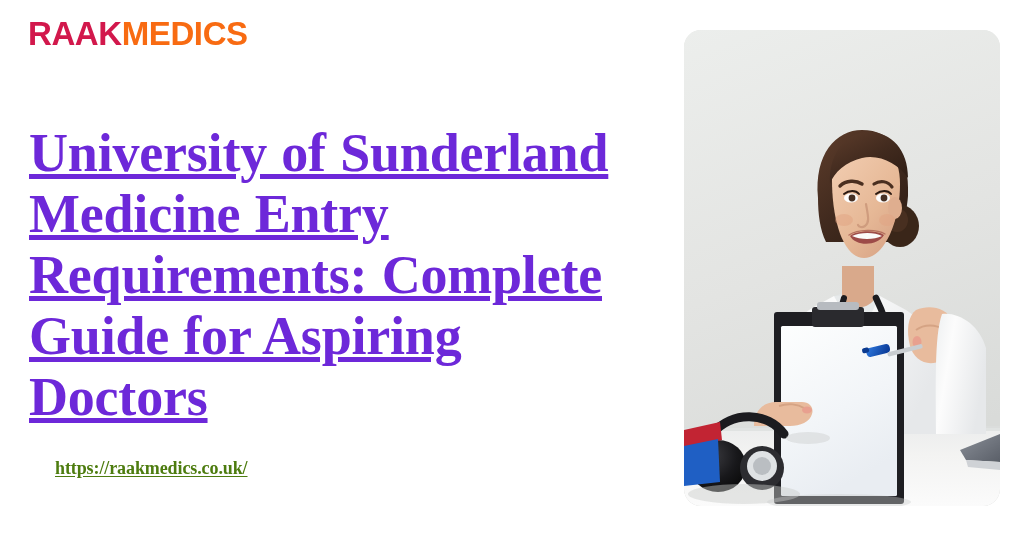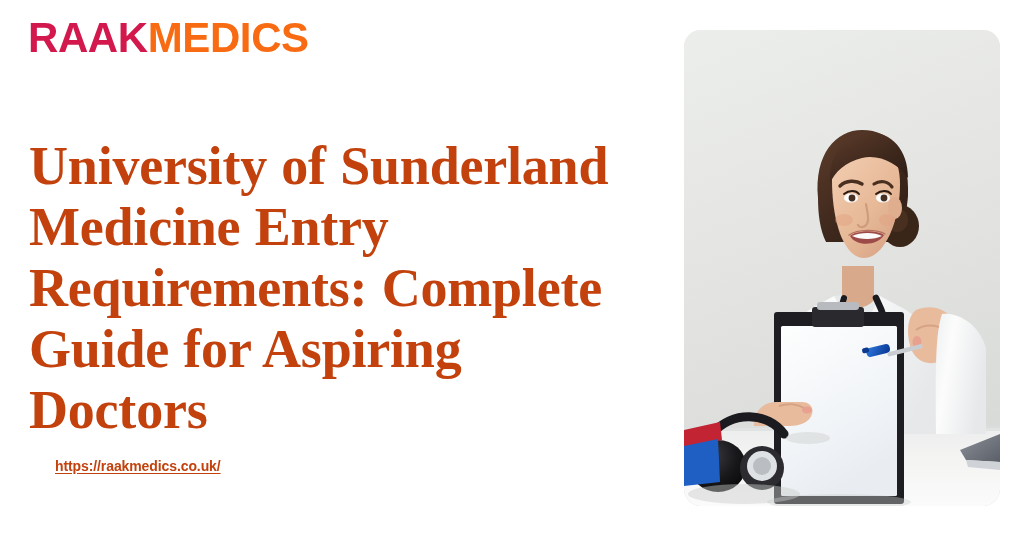--- a/index.html
+++ b/index.html
@@ -24,61 +24,62 @@
   
   .logo-block {
     position: absolute;
     left: 28px;
     top: 17px;
     width: 260px;
   }
   .logo-wordmark {
     font-family: "Liberation Sans", sans-serif;
     font-weight: 700;
-    font-size: 42px;
+    font-size: 33px;
     letter-spacing: -0.4px;
     line-height: 1.02;
     white-space: nowrap;
   }
   .logo-raak { color: #D2184C; }
   .logo-medics { color: #F86B12; }
   .logo-tagline {
     margin-top: 3px;
     font-family: "Liberation Sans", sans-serif;
     font-size: 12.4px;
     font-weight: 400;
     color: #4c4c4c;
     letter-spacing: 0.05px;
     white-space: nowrap;
   }
 
   
   .headline {
     position: absolute;
     left: 29px;
-    top: 100px;
+    top: 87px;
     width: 625px;
     font-family: "Liberation Serif", "DejaVu Serif", serif;
     font-weight: 700;
     font-size: 54px;
     line-height: 61px;
-    color: #c2410c;
+    color: #6d28d9;
     letter-spacing: -0.2px;
     word-spacing: 1px;
+    text-decoration: underline;
   }
 
   
   .site-url {
     position: absolute;
     left: 55px;
     top: 458px;
-    font-family: Liberation Sans, sans-serif;
+    font-family: Liberation Serif, serif;
     font-weight: 700;
-    font-size: 14px;
-    color: #c2410c;
+    font-size: 18px;
+    color: #4d7c0f;
     text-decoration: underline;
     text-underline-offset: 2px;
     letter-spacing: -0.1px;
   }
 
   
   .photo {
     position: absolute;
     left: 684px;
     top: 30px;

